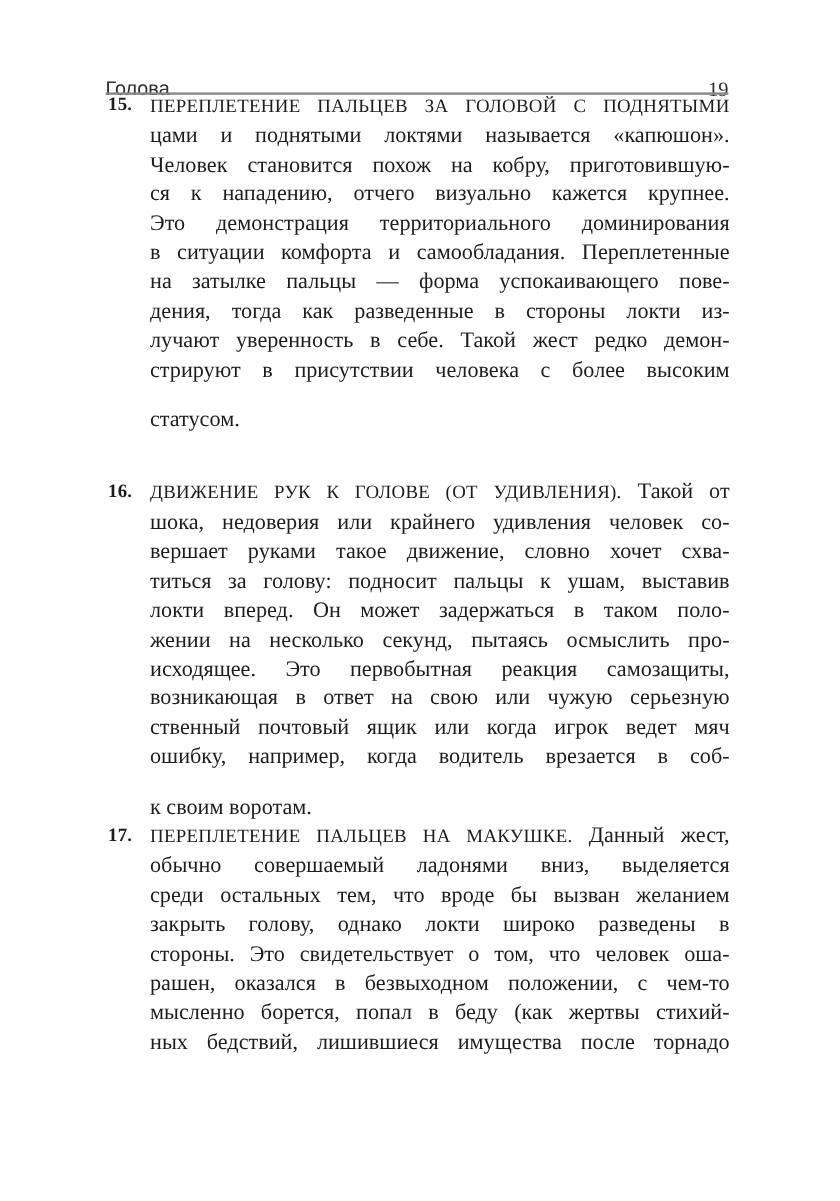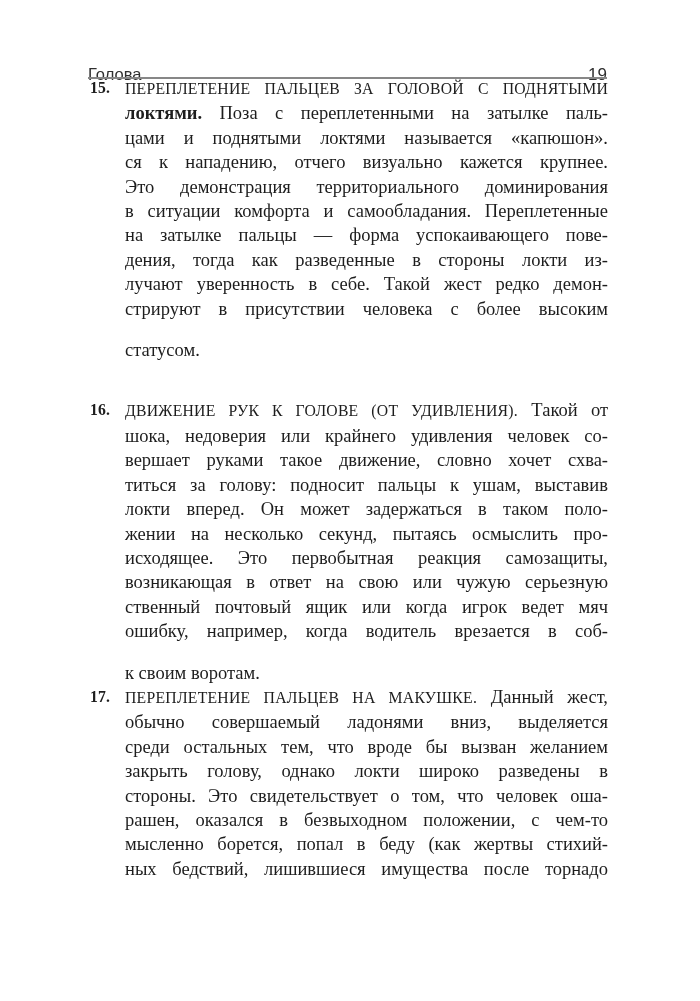--- a/index.html
+++ b/index.html
@@ -23,20 +23,21 @@
     width: 519px;
     display: flex;
     justify-content: space-between;
     align-items: flex-start;
     font-family: "Liberation Sans", sans-serif;
     font-size: 16.5px;
     color: #2f2f2f;
   }
   .header .pageno {
     font-size: 17px;
+    font-family: Liberation Serif, serif;
   }
   .rule {
     position: absolute;
     left: 88px;
     top: 77px;
     width: 519px;
     height: 2px;
     background: #878787;
   }
   .content {
@@ -86,22 +87,22 @@
 <div class="page">
   <div class="header">
     <span class="title">Голова</span>
     <span class="pageno">19</span>
   </div>
   <div class="rule"></div>
   <div class="content">
       <div class="para">
         <span class="num">15.</span>
         <div class="line"><span class="seg-caps">ПЕРЕПЛЕТЕНИЕ ПАЛЬЦЕВ ЗА ГОЛОВОЙ С ПОДНЯТЫМИ</span></div>
-        <div class="line"><span class="seg-bold">локтями.</span><span class="seg"> Поза с переплетенными на затылке паль-</span></div>
         <div class="line"><span class="seg">цами и поднятыми локтями называется «капюшон».</span></div>
+        <div class="line"><span class="seg">Человек становится похож на кобру, приготовившую-</span></div>
         <div class="line"><span class="seg">ся к нападению, отчего визуально кажется крупнее.</span></div>
         <div class="line"><span class="seg">Это демонстрация территориального доминирования</span></div>
         <div class="line"><span class="seg">в ситуации комфорта и самообладания. Переплетенные</span></div>
         <div class="line"><span class="seg">на затылке пальцы — форма успокаивающего пове-</span></div>
         <div class="line"><span class="seg">дения, тогда как разведенные в стороны локти из-</span></div>
         <div class="line"><span class="seg">лучают уверенность в себе. Такой жест редко демон-</span></div>
         <div class="line"><span class="seg">стрируют в присутствии человека с более высоким</span></div>
         <div class="line flush"><span class="seg">статусом.</span></div>
       </div>
       <div class="para">

